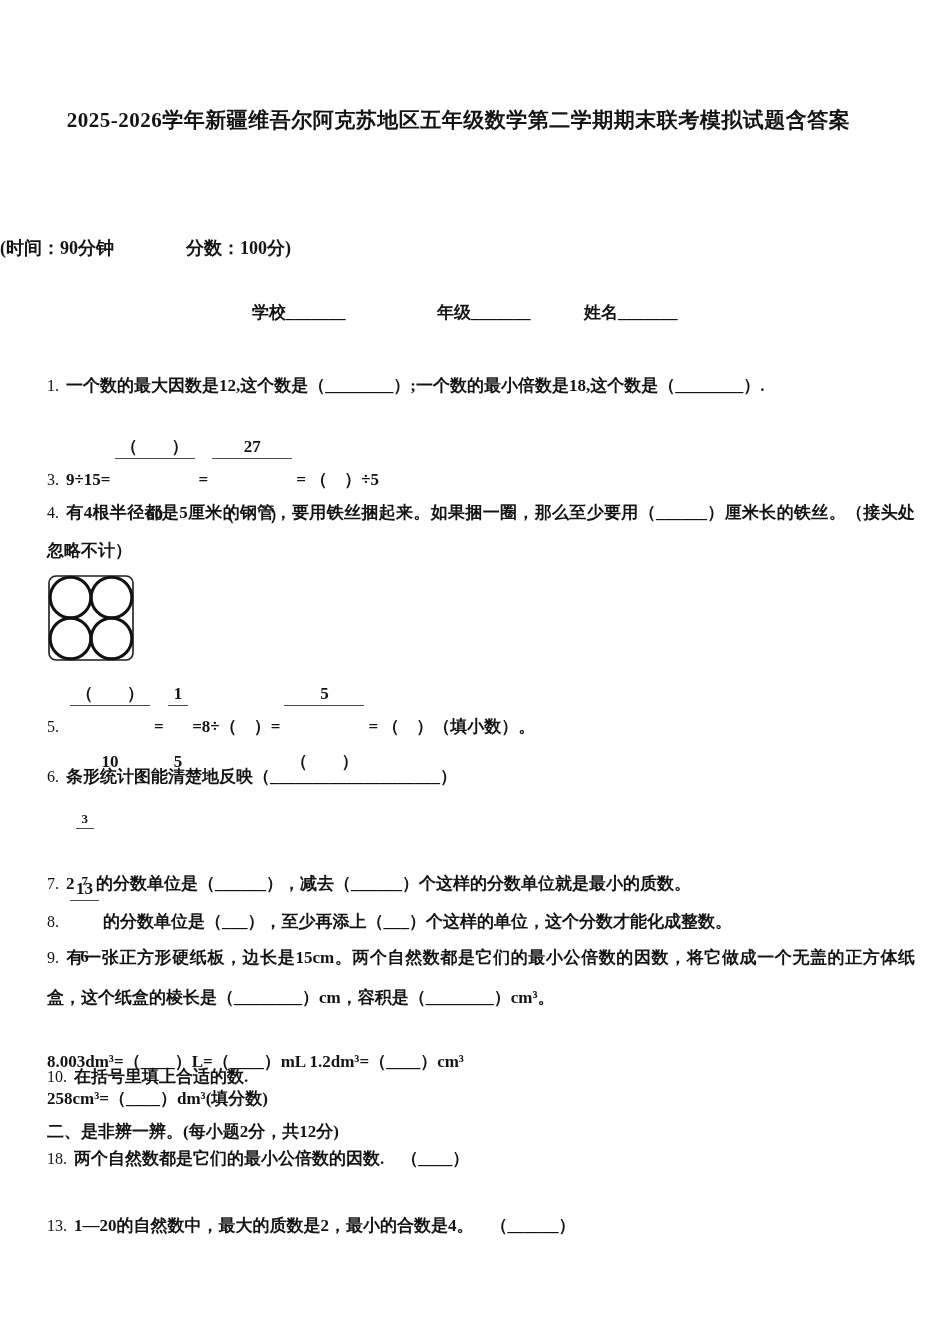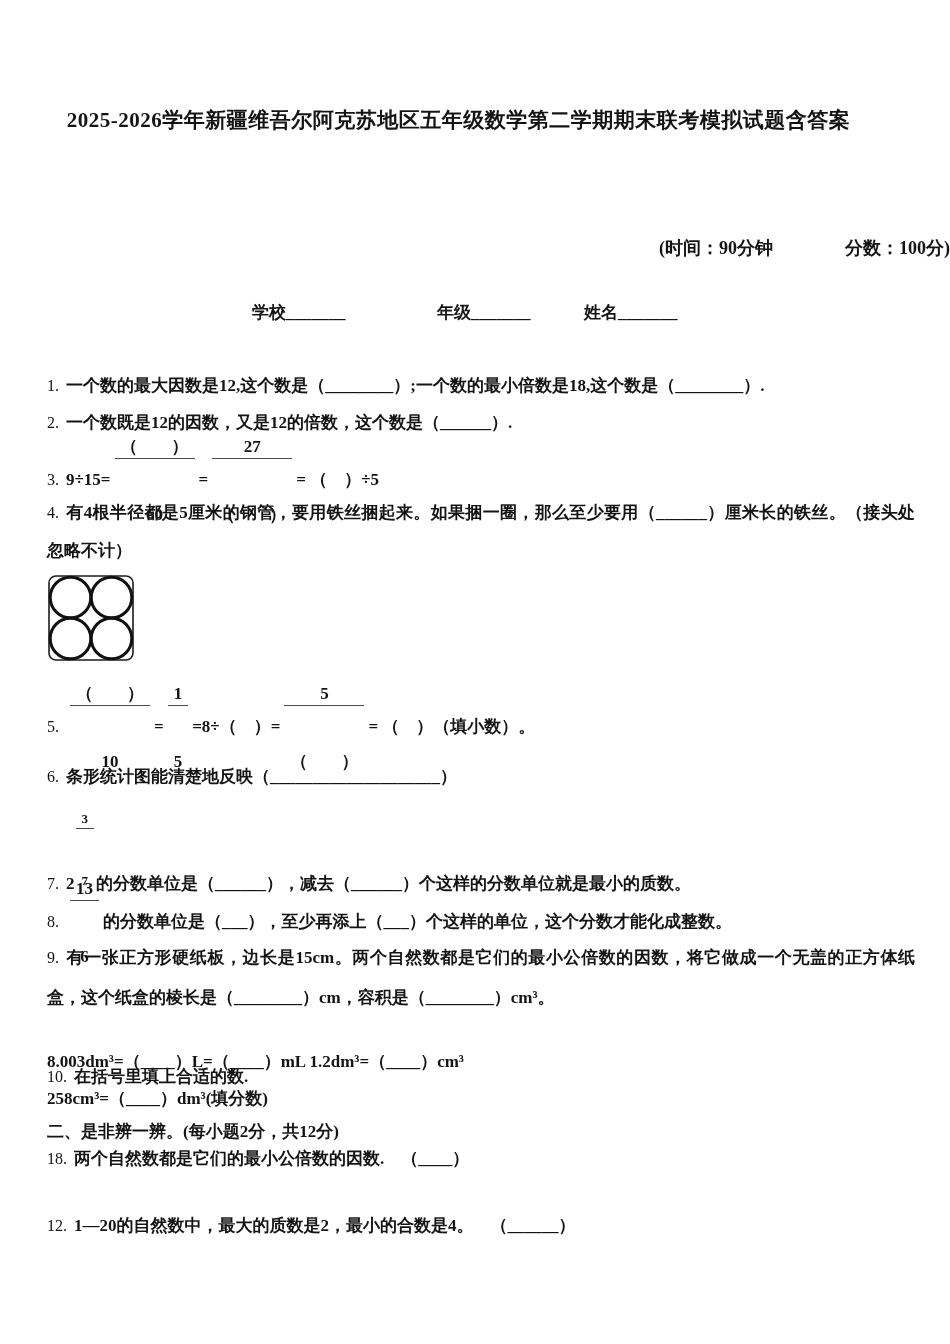--- a/index.html
+++ b/index.html
@@ -8,21 +8,21 @@
     width:950px;height:1344px;
     background:#ffffff;
     color:#141414;
     font-family:"Liberation Serif", serif;
     overflow:hidden;
   }
   .abs{position:absolute;white-space:nowrap;font-size:17px;font-weight:bold;}
   .para{white-space:normal;width:868px;line-height:38px;text-align:justify;}
   .para9{line-height:40px;}
   .title{top:106px;left:0;width:917px;text-align:center;font-size:21px;letter-spacing:.5px;}
-  .meta{top:236px;left:0;width:950px;text-align:right;font-size:18px;}
+  .meta{top:236px;left:0;width:950px;text-align:left;font-size:18px;}
   .fields{top:301px;left:0;width:950px;font-size:17px;}
   .fields .f-school{position:absolute;left:252px;top:0;}
   .fields .f-grade{position:absolute;left:437px;top:0;}
   .fields .f-name{position:absolute;left:584px;top:0;}
   .qno{font-weight:normal;margin-right:7px;font-size:16px;}
   .frac{display:inline-block;vertical-align:middle;text-align:center;margin:0 4px;line-height:1.25;}
   .frac .n{display:block;padding:0 6px 1px;border-bottom:1.5px solid #4a4a4a;}
   .frac .d{display:block;padding:1px 6px 0;margin-top:44px;}
   .frac.small{font-size:13px;line-height:1.15;margin:0 2px 0 1px;vertical-align:4px;}
   .frac.med{font-size:17px;}
@@ -41,23 +41,20 @@
     <span class="f-school">学校_______</span>
     <span class="f-grade">年级_______</span>
     <span class="f-name">姓名_______</span>
   </div>
 
 
   <div class="abs" style="top:374px;left:47px">
     <span class="qno">1.</span><span>一个数的最大因数是12,这个数是（________）;一个数的最小倍数是18,这个数是（________）.</span>
   </div>
 
-  <div class="abs" style="top:411px;left:47px">
-    <span class="qno">2.</span><span>一个数既是12的因数，又是12的倍数，这个数是（______）.</span>
-  </div>
 
   <div class="abs" style="top:436px;left:47px">
     <span class="qno">3.</span><span>9÷15=</span><span class="frac"><span class="n">（　　）</span><span class="d">60</span></span><span>=</span><span class="frac"><span class="n">27</span><span class="d">（　　）</span></span><span>=</span> <span>（　）÷5</span>
   </div>
 
   <div class="abs para" style="top:494px;left:47px">
     <span class="qno">4.</span><span>有4根半径都是5厘米的钢管，要用铁丝捆起来。如果捆一圈，那么至少要用（______）厘米长的铁丝。（接头处忽略不计）</span>
   </div>
 
   <svg class="figure" width="86" height="86" viewBox="0 0 86 86">
@@ -97,16 +94,16 @@
   <div class="abs" style="top:1087px;left:47px">258cm³=（____）dm³(填分数)</div>
 
   <div class="abs" style="top:1120px;left:47px">二、是非辨一辨。(每小题2分，共12分)</div>
 
   <div class="abs" style="top:1147px;left:47px">
     <span class="qno">18.</span><span>两个自然数都是它们的最小公倍数的因数.　（____）</span>
   </div>
 
 
   <div class="abs" style="top:1214px;left:47px">
-    <span class="qno">12.</span><span>1—20的自然数中，最大的质数是2，最小的合数是4。　（______）</span>
+    <span class="qno">13.</span><span>1—20的自然数中，最大的质数是2，最小的合数是4。　（______）</span>
   </div>
 
 </div>
 
 </body></html>

